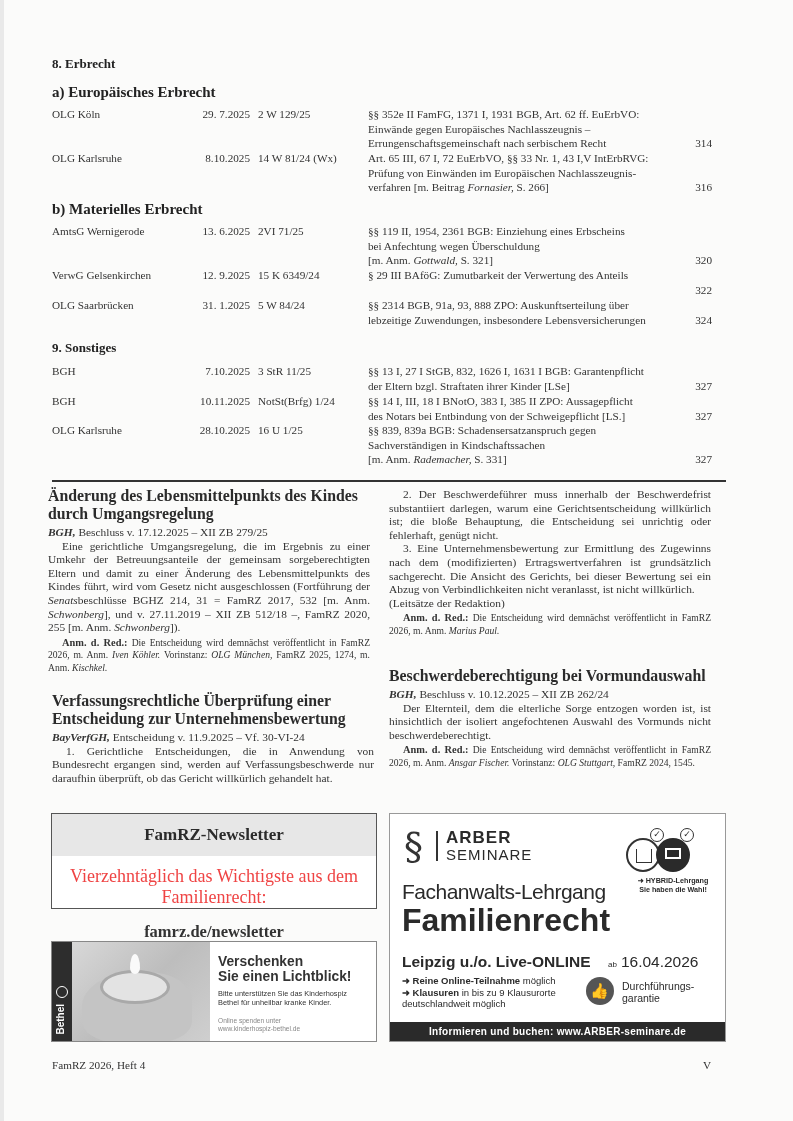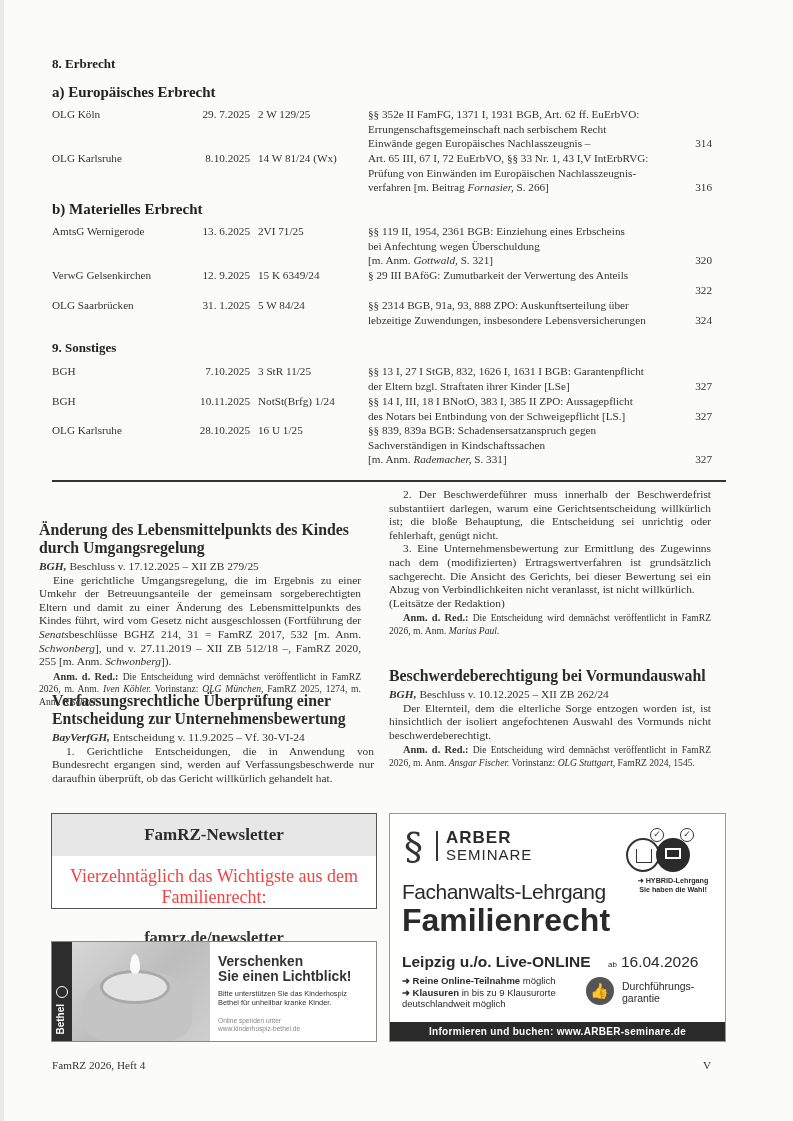--- a/index.html
+++ b/index.html
@@ -29,21 +29,21 @@
   .art p { text-indent: 14px; }
   .art .note { font-size: 9.6px; line-height: 12.4px; margin-top: 2px; }
   .art .note p { text-indent: 14px; }
   .art .note b { font-size: 10.4px; }
   .art .lead { text-indent: 0; }
 
   
   .nl { position: absolute; left: 51px; top: 813px; width: 326px; height: 96px; border: 1.5px solid #555; background: #fff; }
   .nl .band { height: 42px; background: #e7e7e7; display: flex; align-items: center; justify-content: center; font-weight: bold; font-size: 17px; color: #2b2b2b; }
   .nl .line1 { text-align: center; font-size: 18px; margin-top: 10px; color: #ef4444; }
-  .nl .line2 { text-align: center; font-size: 16.5px; font-weight: bold; margin-top: 20px; color: #333; }
+  .nl .line2 { text-align: center; font-size: 16.5px; font-weight: bold; margin-top: 14px; color: #333; }
 
   
   .bethel { position: absolute; left: 51px; top: 941px; width: 326px; height: 101px; border: 1px solid #888; background: #fff; overflow: hidden; }
   .bethel .strip { position: absolute; left: 0; top: 0; width: 20px; height: 100%; background: #2d2d2d; color: #fff; }
   .bethel .strip span { position: absolute; left: 3px; bottom: 6px; writing-mode: vertical-rl; transform: rotate(180deg); font-family: "Liberation Sans", sans-serif; font-size: 10px; font-weight: bold; }
   .bethel .strip .cross { position: absolute; left: 4px; top: 44px; width: 12px; height: 12px; border: 1.5px solid #fff; border-radius: 50%; }
   .bethel .photo { position: absolute; left: 20px; top: 0; width: 138px; height: 100%; background: linear-gradient(135deg, #d8d8d8 0%, #bdbdbd 50%, #cfcfcf 100%); }
   .bethel .photo .hand { position: absolute; left: 10px; top: 30px; width: 110px; height: 70px; border-radius: 50% 40% 30% 30%; background: #c4c4c4; }
   .bethel .photo .candle { position: absolute; left: 28px; top: 28px; width: 70px; height: 34px; border-radius: 50%; background: #e3e3e3; border: 3px solid #a9a9a9; }
   .bethel .photo .flame { position: absolute; left: 58px; top: 12px; width: 10px; height: 20px; border-radius: 50% 50% 50% 50% / 70% 70% 30% 30%; background: #fafafa; }
@@ -86,22 +86,22 @@
 
   <div class="sec-title" style="top:56px">8. Erbrecht</div>
   <div class="sub-title" style="top:84px">a) Europäisches Erbrecht</div>
 
   <div class="row" style="top:107px">
     <div class="court">OLG Köln</div>
     <div class="date">29. 7.2025</div>
     <div class="az">2 W 129/25</div>
     <div class="desc">
       <div>§§ 352e II FamFG, 1371 I, 1931 BGB, Art. 62 ff. EuErbVO:</div>
+      <div>Einwände gegen Europäisches Nachlasszeugnis –</div>
       <div>Errungenschaftsgemeinschaft nach serbischem Recht</div>
-      <div>Einwände gegen Europäisches Nachlasszeugnis –</div>
     </div>
     <div class="page-no" style="top:29px">314</div>
   </div>
 
   <div class="row" style="top:151px">
     <div class="court">OLG Karlsruhe</div>
     <div class="date">8.10.2025</div>
     <div class="az">14 W 81/24 (Wx)</div>
     <div class="desc">
       <div>Art. 65 III, 67 I, 72 EuErbVO, §§ 33 Nr. 1, 43 I,V IntErbRVG:</div>
@@ -177,21 +177,21 @@
     <div class="desc">
       <div>§§ 839, 839a BGB: Schadensersatzanspruch gegen</div>
       <div>Sachverständigen in Kindschaftssachen</div>
       <div><span>[m. Anm. </span><span class="it">Rademacher,</span><span> S. 331]</span></div>
     </div>
     <div class="page-no" style="top:29.2px">327</div>
   </div>
 
   <div class="rule"></div>
 
-  <div class="art" style="left:39px; top:487px; width:322px;margin-top:34px;">
+  <div class="art" style="left:48px; top:487px; width:322px;">
     <h2>Änderung des Lebensmittelpunkts des Kindes durch Umgangsregelung</h2>
     <div class="src"><b>BGH,</b><span> Beschluss v. 17.12.2025 – XII ZB 279/25</span></div>
     <p><span>Eine gerichtliche Umgangsregelung, die im Ergebnis zu einer Umkehr der Betreuungsanteile der gemeinsam sorgeberechtigten Eltern und damit zu einer Änderung des Lebensmittelpunkts des Kindes führt, wird vom Gesetz nicht ausgeschlossen (Fortführung der </span><span class="it">Senats</span><span>beschlüsse BGHZ 214, 31 = FamRZ 2017, 532 [m. Anm. </span><span class="it">Schwonberg</span><span>], und v. 27.11.2019 – XII ZB 512/18 –, FamRZ 2020, 255 [m. Anm. </span><span class="it">Schwonberg</span><span>]).</span></p>
     <div class="note">
         <p><b>Anm. d. Red.:</b><span> Die Entscheidung wird demnächst veröffentlicht in FamRZ 2026, m. Anm. </span><span class="it">Iven Köhler.</span><span> Vorinstanz: </span><span class="it">OLG München,</span><span> FamRZ 2025, 1274, m. Anm. </span><span class="it">Kischkel.</span></p>
       </div>
   </div>
 
   <div class="art" style="left:52px; top:692px; width:322px;">
     <h2>Verfassungsrechtliche Überprüfung einer Entscheidung zur Unternehmensbewertung</h2>

